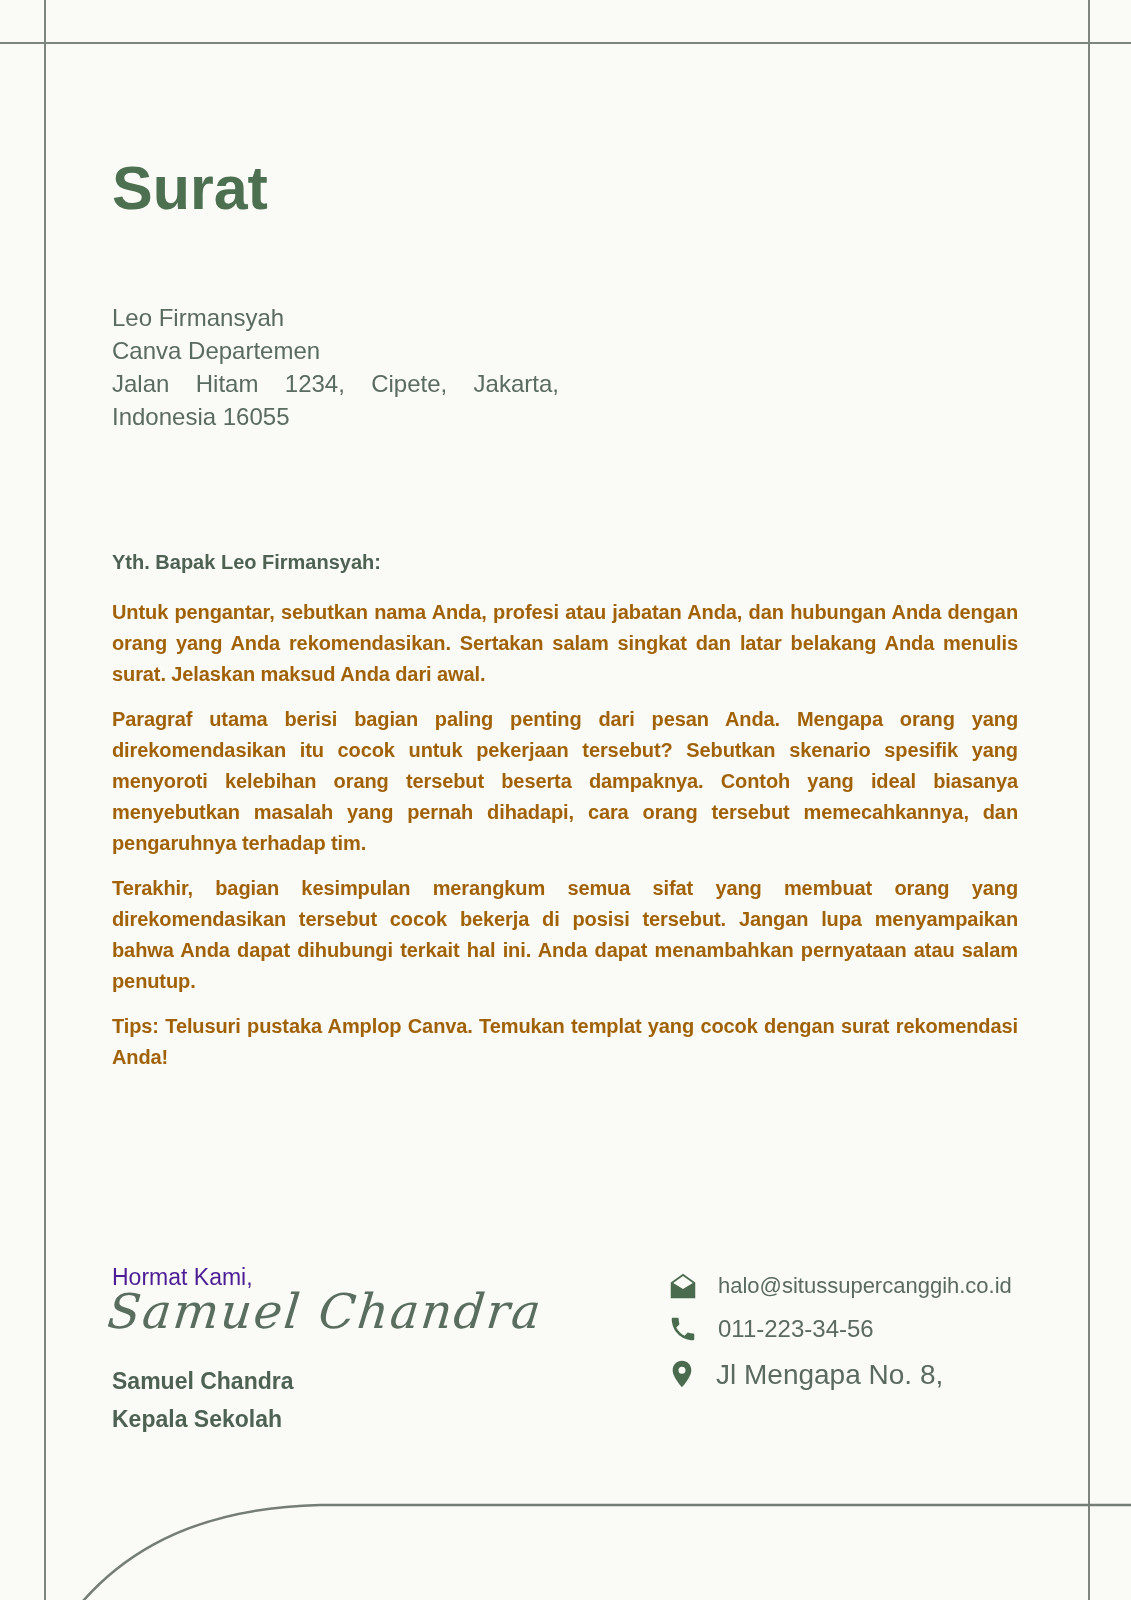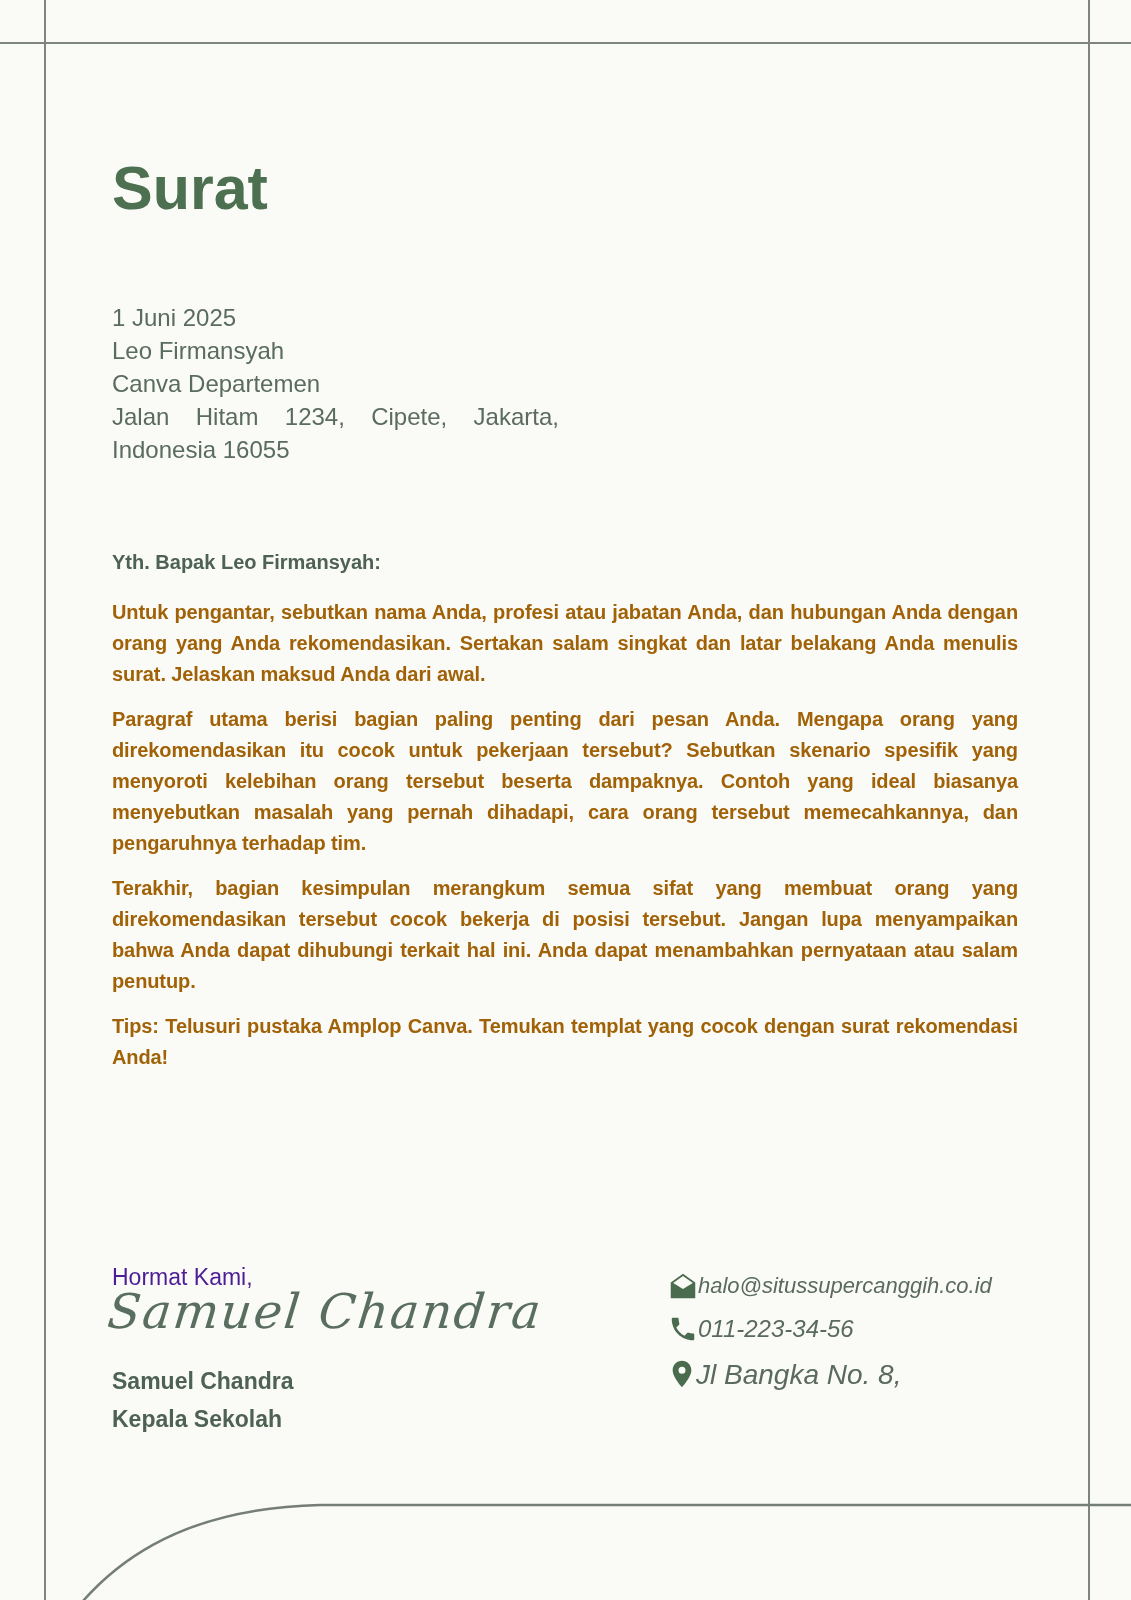--- a/index.html
+++ b/index.html
@@ -64,21 +64,21 @@
   .signer-name {
     position: absolute; left: 112px; top: 1368px;
     font-size: 23px; font-weight: 700; color: #4e6254;
   }
   .signer-title {
     position: absolute; left: 112px; top: 1406px;
     font-size: 23px; font-weight: 700; color: #4e6254;
   }
 
   
-  .contact-row { position: absolute; display: flex; align-items: center; color: #5a6a5f; font-style: italic; }
+  .contact-row { position: absolute; display: flex; align-items: center; gap: 20px; color: #5a6a5f; }
   .contact-row .icon { flex: 0 0 auto; display: block; }
   .contact-email { left: 668px; top: 1272px; font-size: 22px; }
   .contact-phone { left: 668px; top: 1314px; font-size: 24px; }
   .contact-address { left: 668px; top: 1355px; font-size: 28px; line-height: 40px; align-items: flex-start; }
   .contact-address .icon { margin-top: 4px; }
 </style>
 </head>
 <body>
 
 <div class="vline left"></div>
@@ -86,21 +86,20 @@
 <div class="hline-top"></div>
 <svg class="bottom-curve" viewBox="0 0 1131 1600" xmlns="http://www.w3.org/2000/svg">
   <path d="M 1131 1505 L 320 1505 C 185 1508 100 1560 48 1650" fill="none" stroke="#747d76" stroke-width="2.5"></path>
 </svg>
 
 <h1 class="title">
   <span>Surat</span>
 </h1>
 
 <div class="recipient">
-  <span class="line">1 Juni 2025</span>
   <span class="line">Leo Firmansyah</span>
   <span class="line">Canva Departemen</span>
   <span class="line addr">Jalan Hitam 1234, Cipete, Jakarta, Indonesia 16055</span>
 </div>
 
 <div class="salutation">Yth. Bapak Leo Firmansyah:</div>
 
 <div class="body-copy">
   <p>Untuk pengantar, sebutkan nama Anda, profesi atau jabatan Anda, dan hubungan Anda dengan orang yang Anda rekomendasikan. Sertakan salam singkat dan latar belakang Anda menulis surat. Jelaskan maksud Anda dari awal.</p>
   <p>Paragraf utama berisi bagian paling penting dari pesan Anda. Mengapa orang yang direkomendasikan itu cocok untuk pekerjaan tersebut? Sebutkan skenario spesifik yang menyoroti kelebihan orang tersebut beserta dampaknya. Contoh yang ideal biasanya menyebutkan masalah yang pernah dihadapi, cara orang tersebut memecahkannya, dan pengaruhnya terhadap tim.</p>
@@ -126,15 +125,15 @@
     <path d="M6.62 10.79c1.44 2.83 3.76 5.14 6.59 6.59l2.2-2.2c.27-.27.67-.36 1.02-.24 1.12.37 2.33.57 3.57.57.55 0 1 .45 1 1V20c0 .55-.45 1-1 1-9.39 0-17-7.61-17-17 0-.55.45-1 1-1h3.5c.55 0 1 .45 1 1 0 1.25.2 2.45.57 3.57.11.35.03.74-.25 1.02l-2.2 2.2z" fill="#4a6b4e"></path>
   </svg>
   <span>011-223-34-56</span>
 </div>
 
 <div class="contact-row contact-address">
   <svg class="icon" width="28" height="34" viewBox="0 0 24 28">
     <path d="M12 1C7.6 1 4 4.6 4 9c0 6 8 14.5 8 14.5S20 15 20 9c0-4.4-3.6-8-8-8zm0 11a3 3 0 1 1 0-6 3 3 0 0 1 0 6z" fill="#4a6b4e"></path>
   </svg>
   <span>
-    <span style="display:block">Jl Bangka No. 8,</span>
+    <span style="display:block">Jl Mengapa No. 8,</span>
   </span>
 </div>
 
 </body></html>

